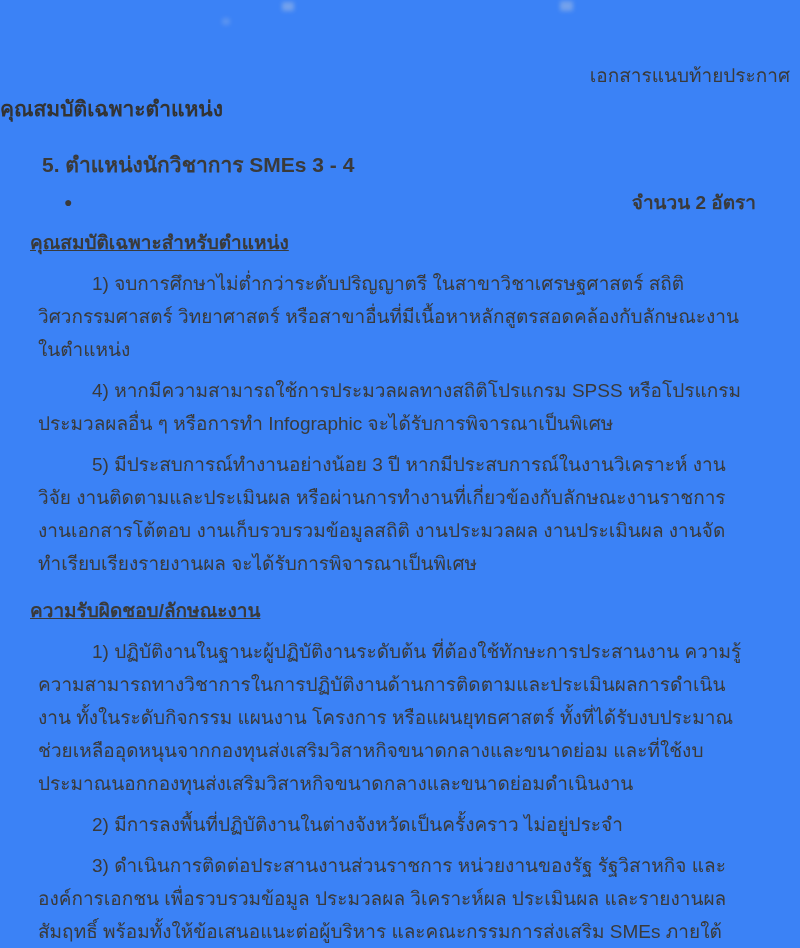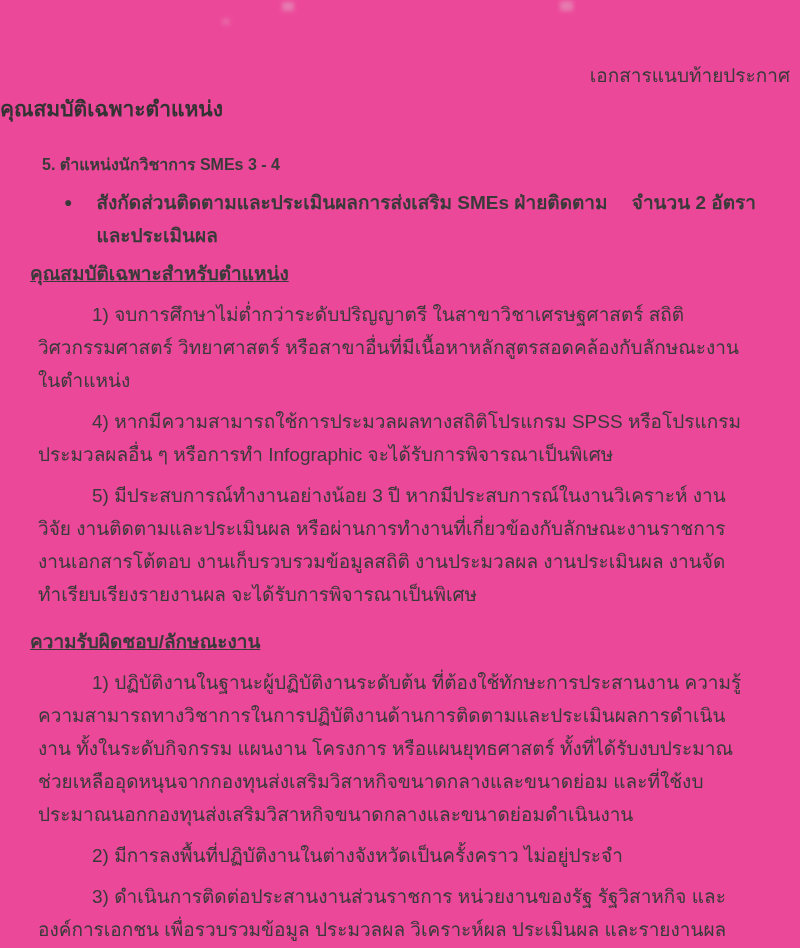--- a/index.html
+++ b/index.html
@@ -4,21 +4,21 @@
 <style>
   html, body {
     margin: 0;
     padding: 0;
     background: #ffffff;
   }
   .page {
     position: relative;
     width: 800px;
     height: 948px;
-    background: #ec4899;
+    background: #3b82f6;
     color: #3a3a3a;
     font-family: "Liberation Sans", sans-serif;
     overflow: hidden;
   }
   
   .artifact {
     position: absolute;
     background: #dcdcdc;
     opacity: 0.35;
     filter: blur(2px);
@@ -48,21 +48,21 @@
   .content {
     position: absolute;
     top: 148px;
     left: 30px;
     right: 44px;
     font-size: 19px;
     line-height: 33px;
   }
   .position-heading {
     font-weight: bold;
-    font-size: 16px;
+    font-size: 21px;
     margin: 0 0 0 12px;
   }
   .affiliation {
     display: flex;
     align-items: baseline;
     font-weight: bold;
     margin: 5px 0 0 34px;
   }
   .affiliation .bullet {
     font-size: 14px;
@@ -99,21 +99,20 @@
   <div class="corner-note">เอกสารแนบท้ายประกาศ</div>
 
   <div class="doc-title">คุณสมบัติเฉพาะตำแหน่ง</div>
 
   <div class="content">
 
     <div class="position-heading">5. ตำแหน่งนักวิชาการ SMEs 3 - 4</div>
 
     <div class="affiliation">
       <span class="bullet">●</span>
-      <span class="aff-text">สังกัดส่วนติดตามและประเมินผลการส่งเสริม SMEs ฝ่ายติดตามและประเมินผล</span>
       <span class="vacancy">จำนวน 2 อัตรา</span>
     </div>
 
     <div class="section-heading">คุณสมบัติเฉพาะสำหรับตำแหน่ง</div>
 
     <p class="item">1) จบการศึกษาไม่ต่ำกว่าระดับปริญญาตรี ในสาขาวิชาเศรษฐศาสตร์ สถิติ วิศวกรรมศาสตร์ วิทยาศาสตร์ หรือสาขาอื่นที่มีเนื้อหาหลักสูตรสอดคล้องกับลักษณะงานในตำแหน่ง</p>
     <p class="item">4) หากมีความสามารถใช้การประมวลผลทางสถิติโปรแกรม SPSS หรือโปรแกรมประมวลผลอื่น ๆ หรือการทำ Infographic จะได้รับการพิจารณาเป็นพิเศษ</p>
     <p class="item">5) มีประสบการณ์ทำงานอย่างน้อย 3 ปี หากมีประสบการณ์ในงานวิเคราะห์ งานวิจัย งานติดตามและประเมินผล หรือผ่านการทำงานที่เกี่ยวข้องกับลักษณะงานราชการ งานเอกสารโต้ตอบ งานเก็บรวบรวมข้อมูลสถิติ งานประมวลผล งานประเมินผล งานจัดทำเรียบเรียงรายงานผล จะได้รับการพิจารณาเป็นพิเศษ</p>
 
     <div class="section-heading second">ความรับผิดชอบ/ลักษณะงาน</div>

